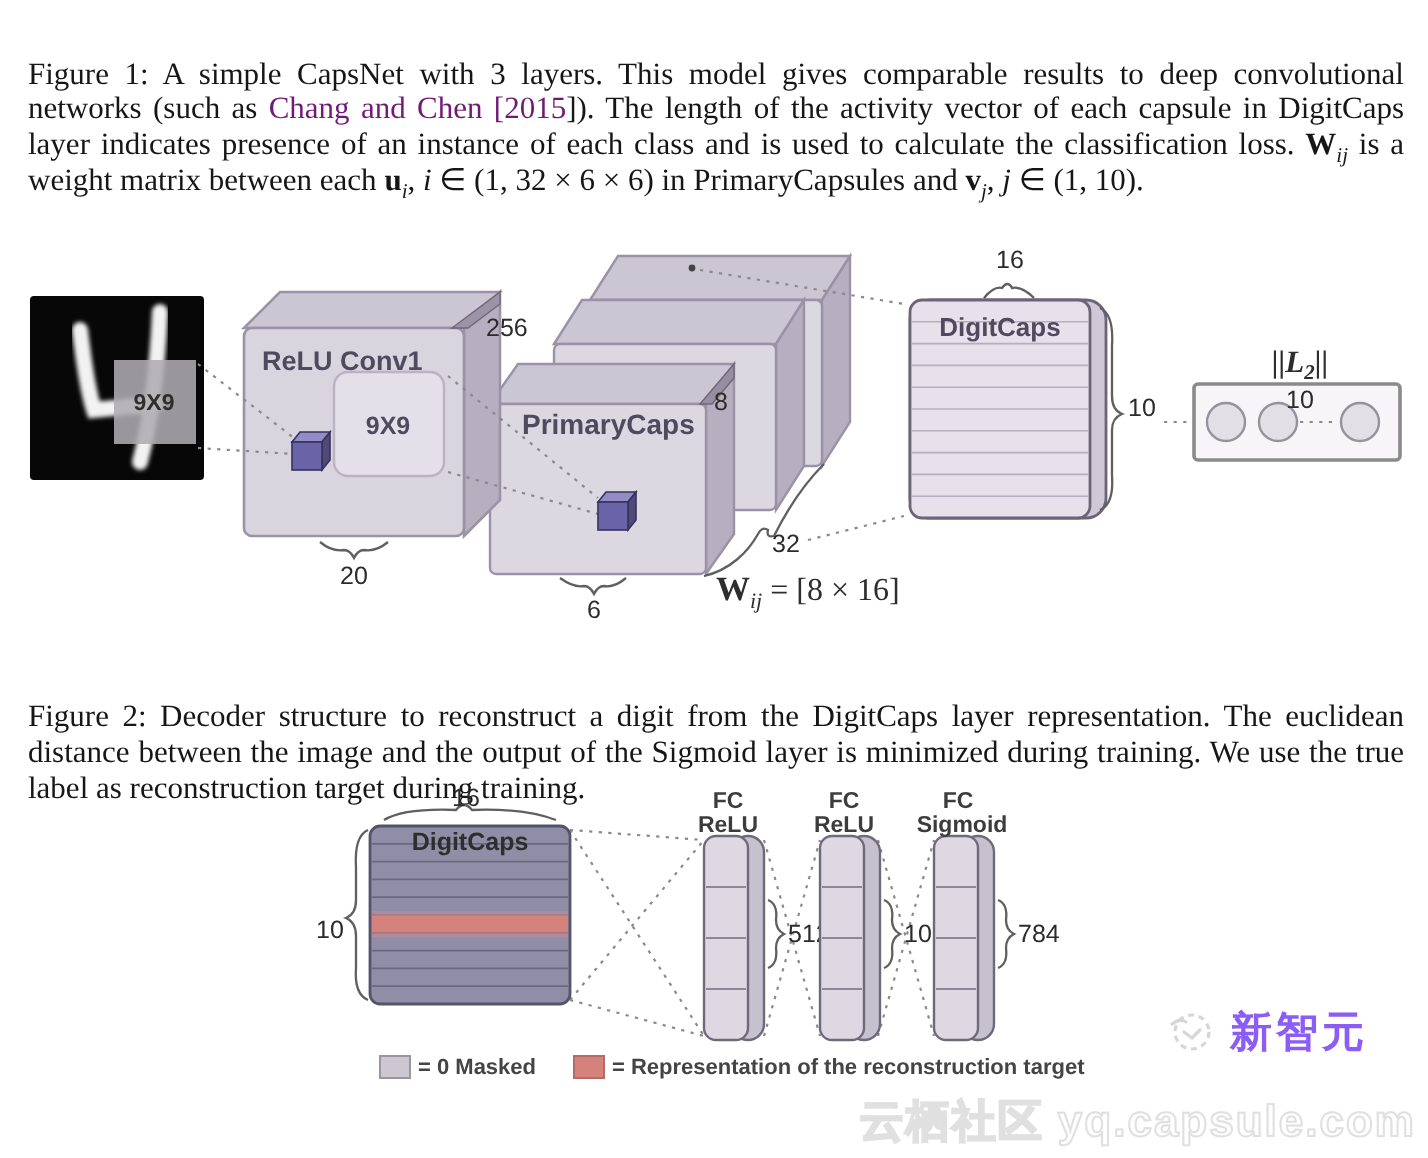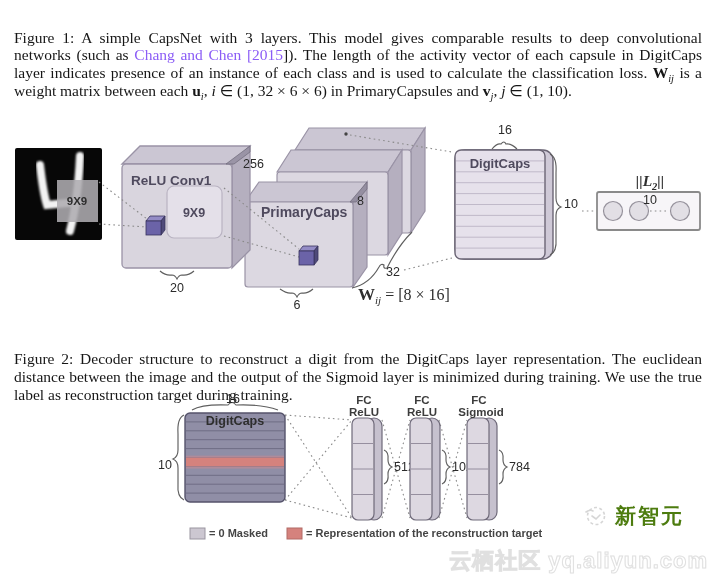--- a/index.html
+++ b/index.html
@@ -2,40 +2,40 @@
 <html><head>
 <meta charset="utf-8">
 <style>
   html,body{margin:0;padding:0;background:#fff;}
   .page{position:relative;width:714px;height:579px;background:#ffffff;overflow:hidden;
         font-family:"Liberation Serif",serif;}
   .caption{position:absolute;left:14px;width:688px;font-size:15.5px;line-height:17.9px;
            text-align:justify;color:#161616;}
   .cap1{top:13px;}
   .cap2{top:330px;margin-top:20px;}
-  .green{color:#8b5cf6;}
+  .green{color:#701a75;}
   .mb{font-weight:bold;}
   .it{font-style:italic;}
   sub.m{font-size:10.5px;font-style:italic;line-height:0;}
   svg{position:absolute;left:0;}
   #fig1svg{top:118px;}
   #fig2svg{top:392px;}
   
   text{font-family:"Liberation Sans",sans-serif;fill:#2e2e2e;}
   .boxtitle{font-weight:bold;fill:#4f4a5e;}
   .num{font-size:12.5px;fill:#2b2b2b;}
   .dotted{stroke:#8a8a8a;stroke-dasharray:1.6 3.2;stroke-width:1.1;fill:none;}
   .brace{stroke:#5f5f5f;stroke-width:1.15;fill:none;}
   .rowline{stroke:#b6afc0;stroke-width:0.8;}
   .rowline2{stroke:#6b6981;stroke-width:0.9;}
   .serifm{font-family:"Liberation Serif",serif;}
   .fclab{font-size:11.5px;font-weight:bold;fill:#3c3c3c;}
   .legend-t{font-size:11px;font-weight:bold;fill:#444;}
   .logo{position:absolute;left:582px;top:502px;display:flex;align-items:center;gap:7px;
-        color:#4d7c0f;font-family:"Liberation Sans",sans-serif;font-weight:bold;
+        color:#8b5cf6;font-family:"Liberation Sans",sans-serif;font-weight:bold;
         font-size:21px;letter-spacing:2px;text-align:right;}
   .watermark{position:absolute;right:6px;top:546px;font-family:"Liberation Sans",sans-serif;
         font-size:22px;font-weight:bold;color:#ffffff;letter-spacing:1px;
         -webkit-text-stroke:1px #e0e0e0;text-shadow:0 0 1px #e3e3e3;}
 </style>
 </head>
 <body>
 
 <div class="page">
 
@@ -240,15 +240,15 @@
 
   <div class="logo">
     <svg width="26" height="26" viewBox="0 0 26 26" style="position:static;">
       <circle cx="14" cy="13" r="8.5" fill="none" stroke="#d6d6d6" stroke-width="1.6" stroke-dasharray="3 2.4"></circle>
       <path d="M4,9 Q8,6 11,8" fill="none" stroke="#d6d6d6" stroke-width="1.6" stroke-linecap="round"></path>
       <path d="M10,13 L14,16 L18,12" fill="none" stroke="#d6d6d6" stroke-width="1.6" stroke-linecap="round"></path>
     </svg>
     <span>新智元</span>
   </div>
 
-  <div class="watermark">云栖社区 yq.aliyun.com</div>
+  <div class="watermark">云栖社区 yq.capsule.com</div>
 
 </div>
 
 </body></html>

